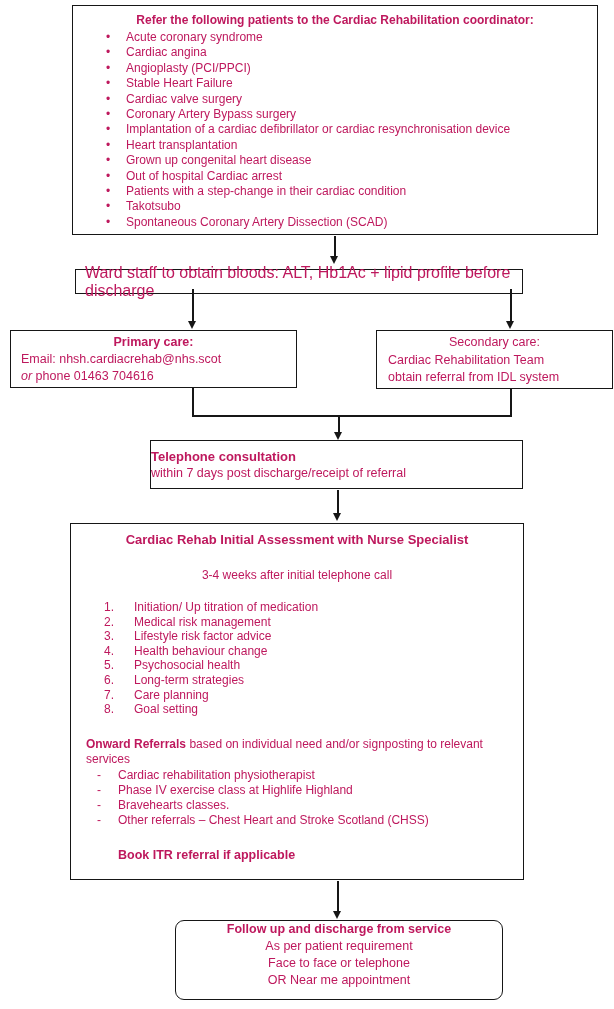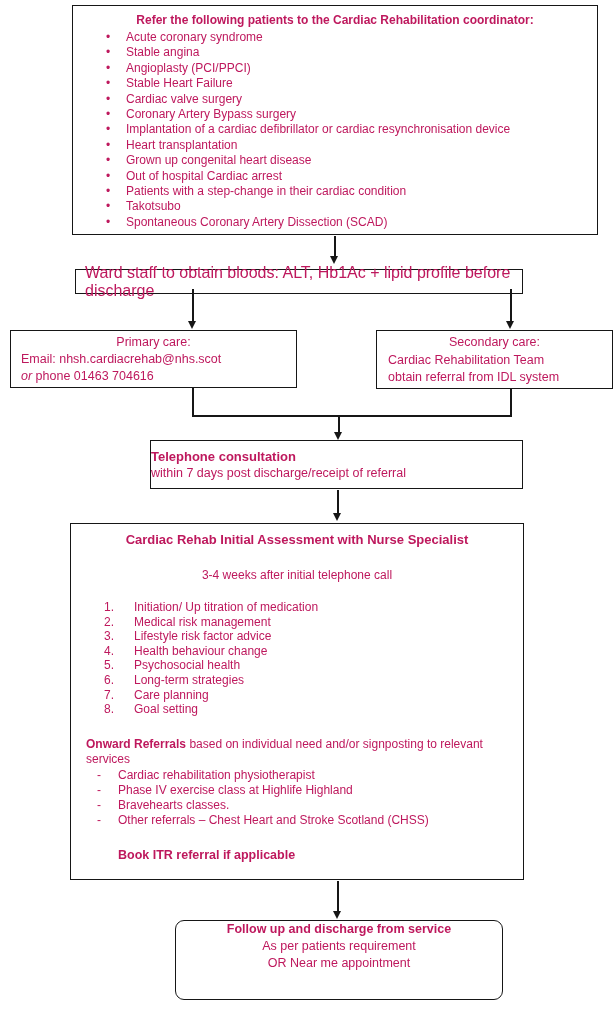--- a/index.html
+++ b/index.html
@@ -34,21 +34,21 @@
   #box-referral ul{list-style:none;margin:3px 0 0 0;padding:0;}
   #box-referral li{position:relative;padding-left:53px;line-height:15.4px;font-size:12px;}
   #box-referral li::before{content:"\2022";position:absolute;left:33px;top:0;}
 
   
   #box-bloods{left:75px;top:269px;width:448px;height:25px;display:flex;align-items:center;
               padding-left:9px;font-size:16px;}
 
   
   #box-primary{left:10px;top:330px;width:287px;height:58px;padding:3px 0 0 10px;font-size:12.5px;line-height:17px;}
-  #box-primary .title{text-align:center;padding-right:10px;}
+  #box-primary .title{text-align:center;padding-right:10px;font-weight:bold;}
 
   
   #box-secondary{left:368px;top:330px;width:237px;height:59px;padding:3px 0 0 11px;font-size:12.5px;line-height:17.5px;margin-left:8px;}
   #box-secondary .title{text-align:center;padding-right:11px;}
 
   
   #box-telephone{left:150px;top:440px;width:373px;height:49px;padding-top:7px;font-size:12.5px;line-height:17px;text-align:left;}
   #box-telephone .title{font-weight:bold;font-size:13px;}
 
   
@@ -71,21 +71,21 @@
 </style>
 </head>
 <body>
 
 <div id="canvas">
 
   <div class="box" id="box-referral">
     <div class="title">Refer the following patients to the Cardiac Rehabilitation coordinator:</div>
     <ul>
       <li>Acute coronary syndrome</li>
-      <li>Stable angina</li>
+      <li>Cardiac angina</li>
       <li>Angioplasty (PCI/PPCI)</li>
       <li>Stable Heart Failure</li>
       <li>Cardiac valve surgery</li>
       <li>Coronary Artery Bypass surgery</li>
       <li>Implantation of a cardiac defibrillator or cardiac resynchronisation device</li>
       <li>Heart transplantation</li>
       <li>Grown up congenital heart disease</li>
       <li>Out of hospital Cardiac arrest</li>
       <li>Patients with a step-change in their cardiac condition</li>
       <li>Takotsubo</li>
@@ -152,17 +152,18 @@
       <li>Other referrals – Chest Heart and Stroke Scotland (CHSS)</li>
     </ul>
     <div class="footer">Book ITR referral if applicable</div>
   </div>
 
   <div class="vline" style="left:337px;top:881px;height:31px;"></div>
   <div class="head" style="left:333px;top:911px;"></div>
 
   <div class="box" id="box-followup">
     <div class="title">Follow up and discharge from service</div>
-    <div>As per patients requirement</div>
+    <div>As per patient requirement</div>
+    <div>Face to face or telephone</div>
     <div>OR Near me appointment</div>
   </div>
 
 </div>
 
 </body></html>

